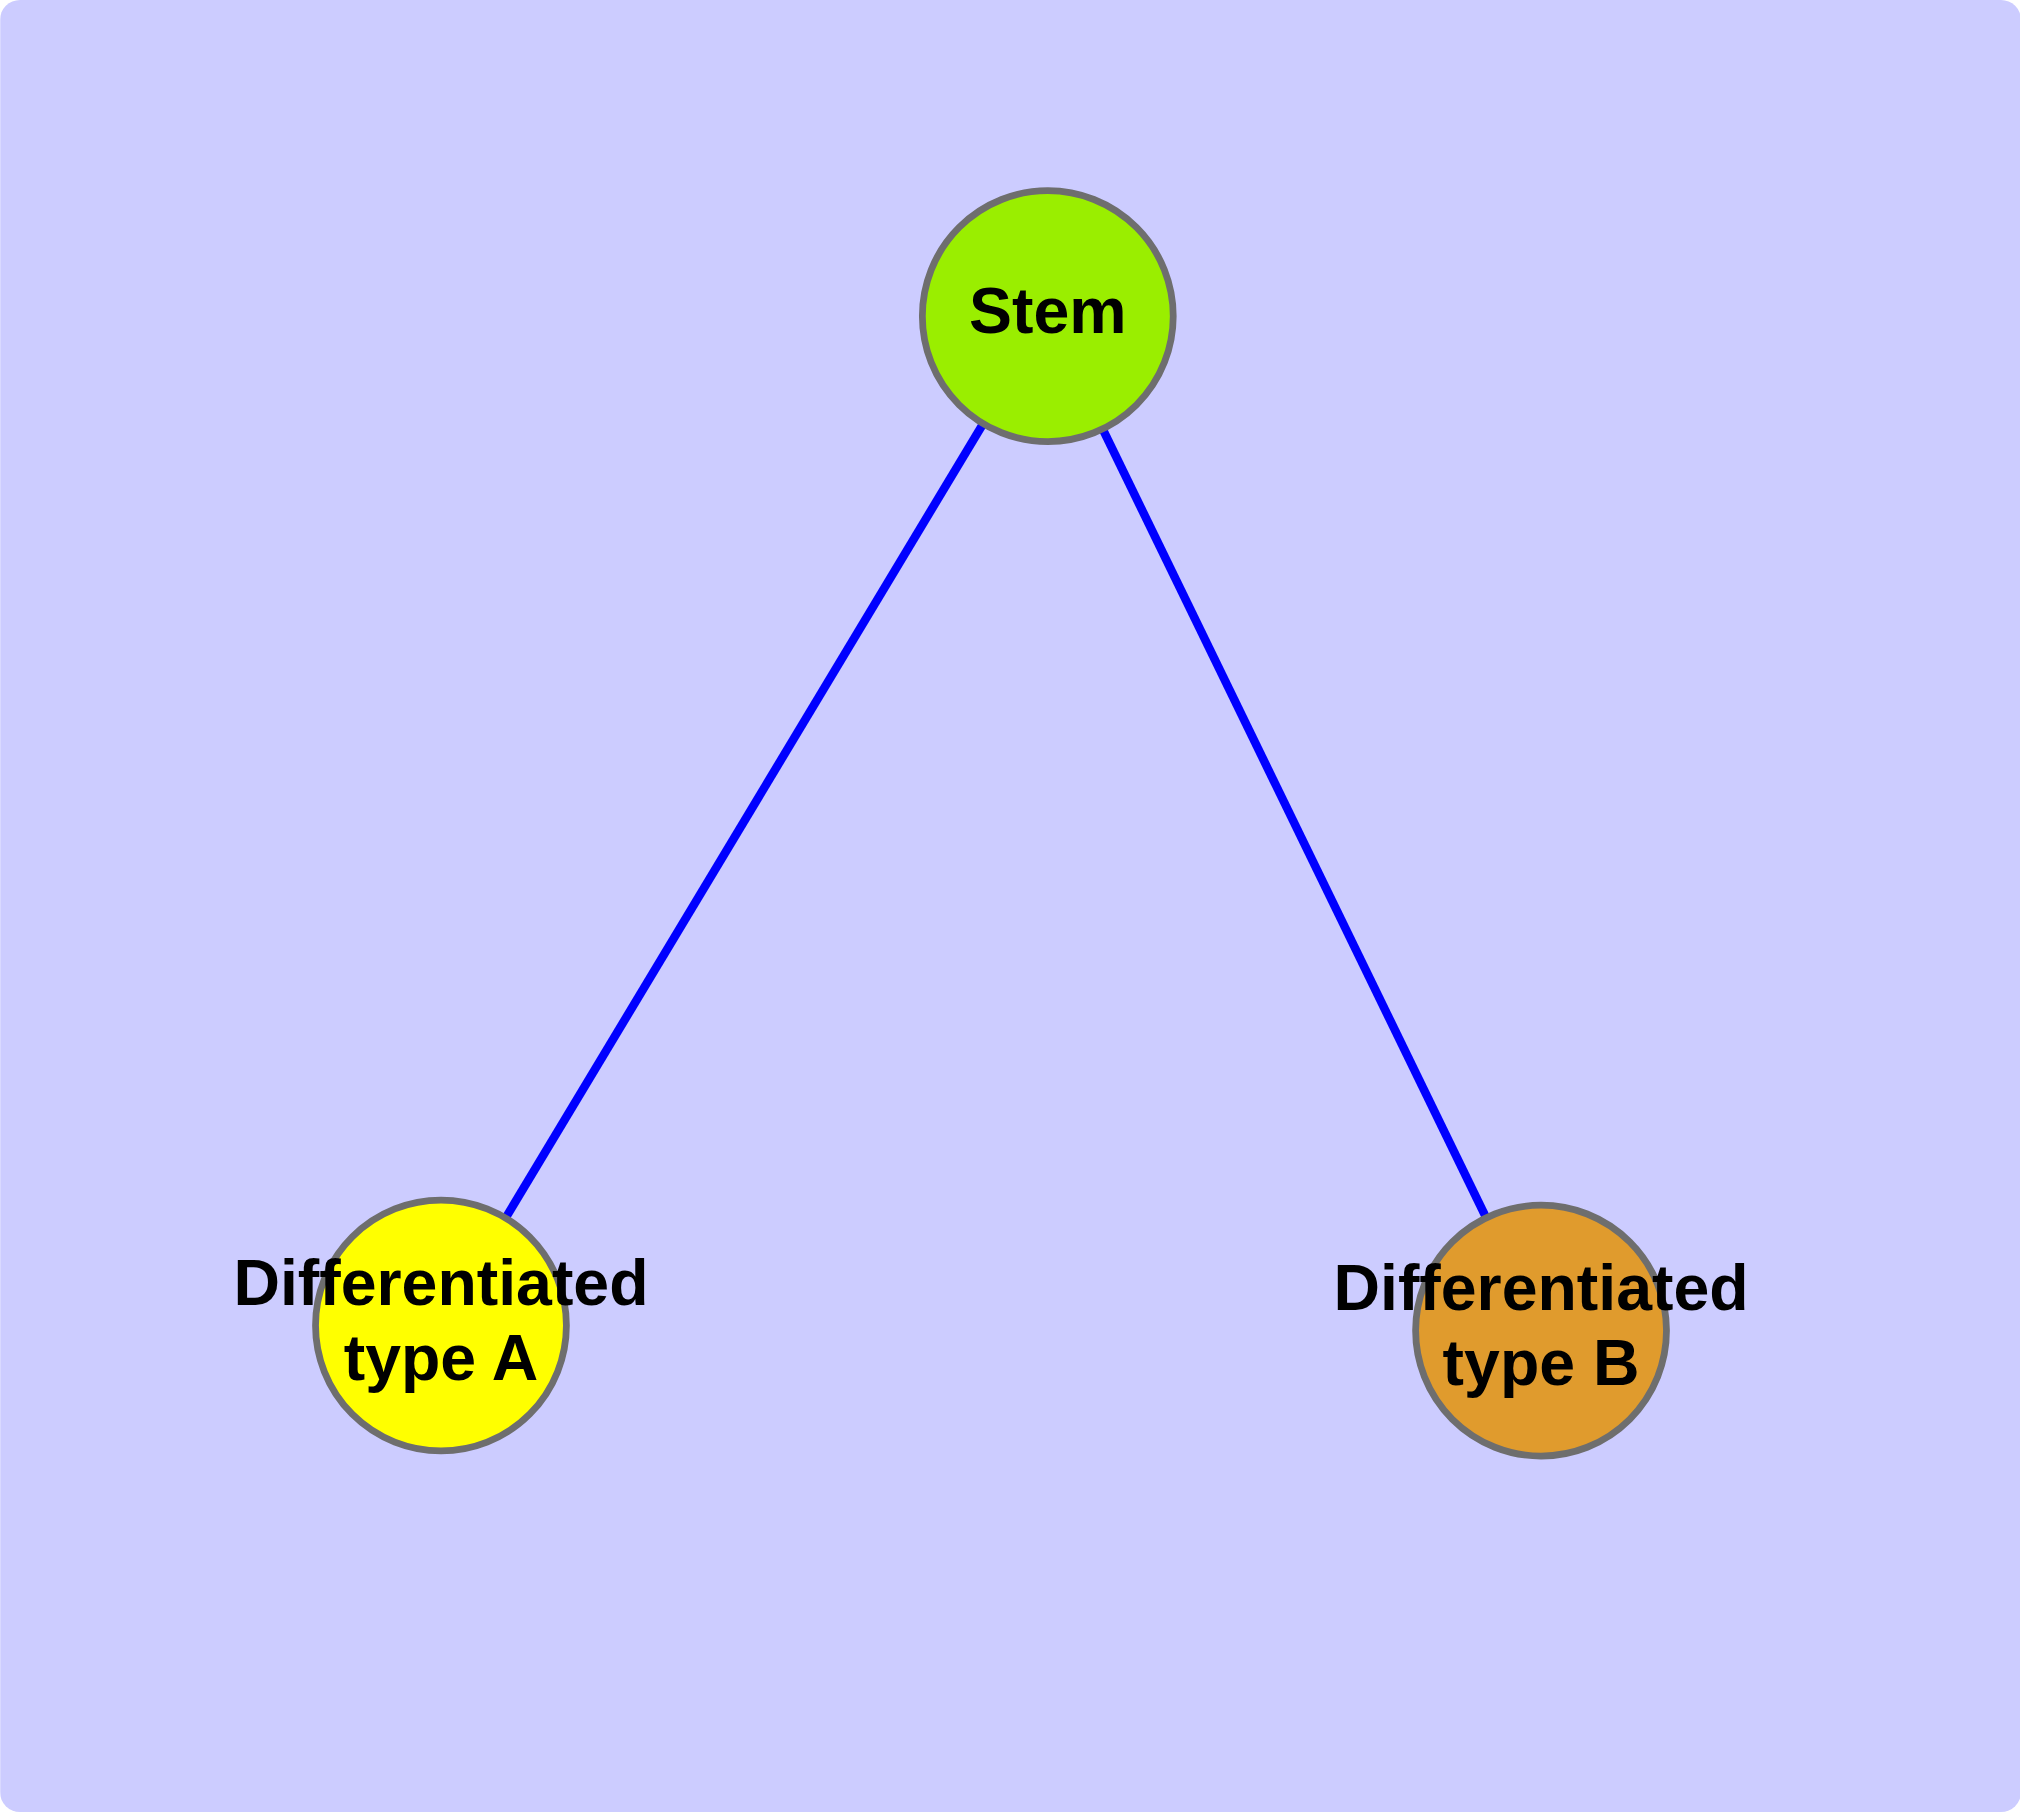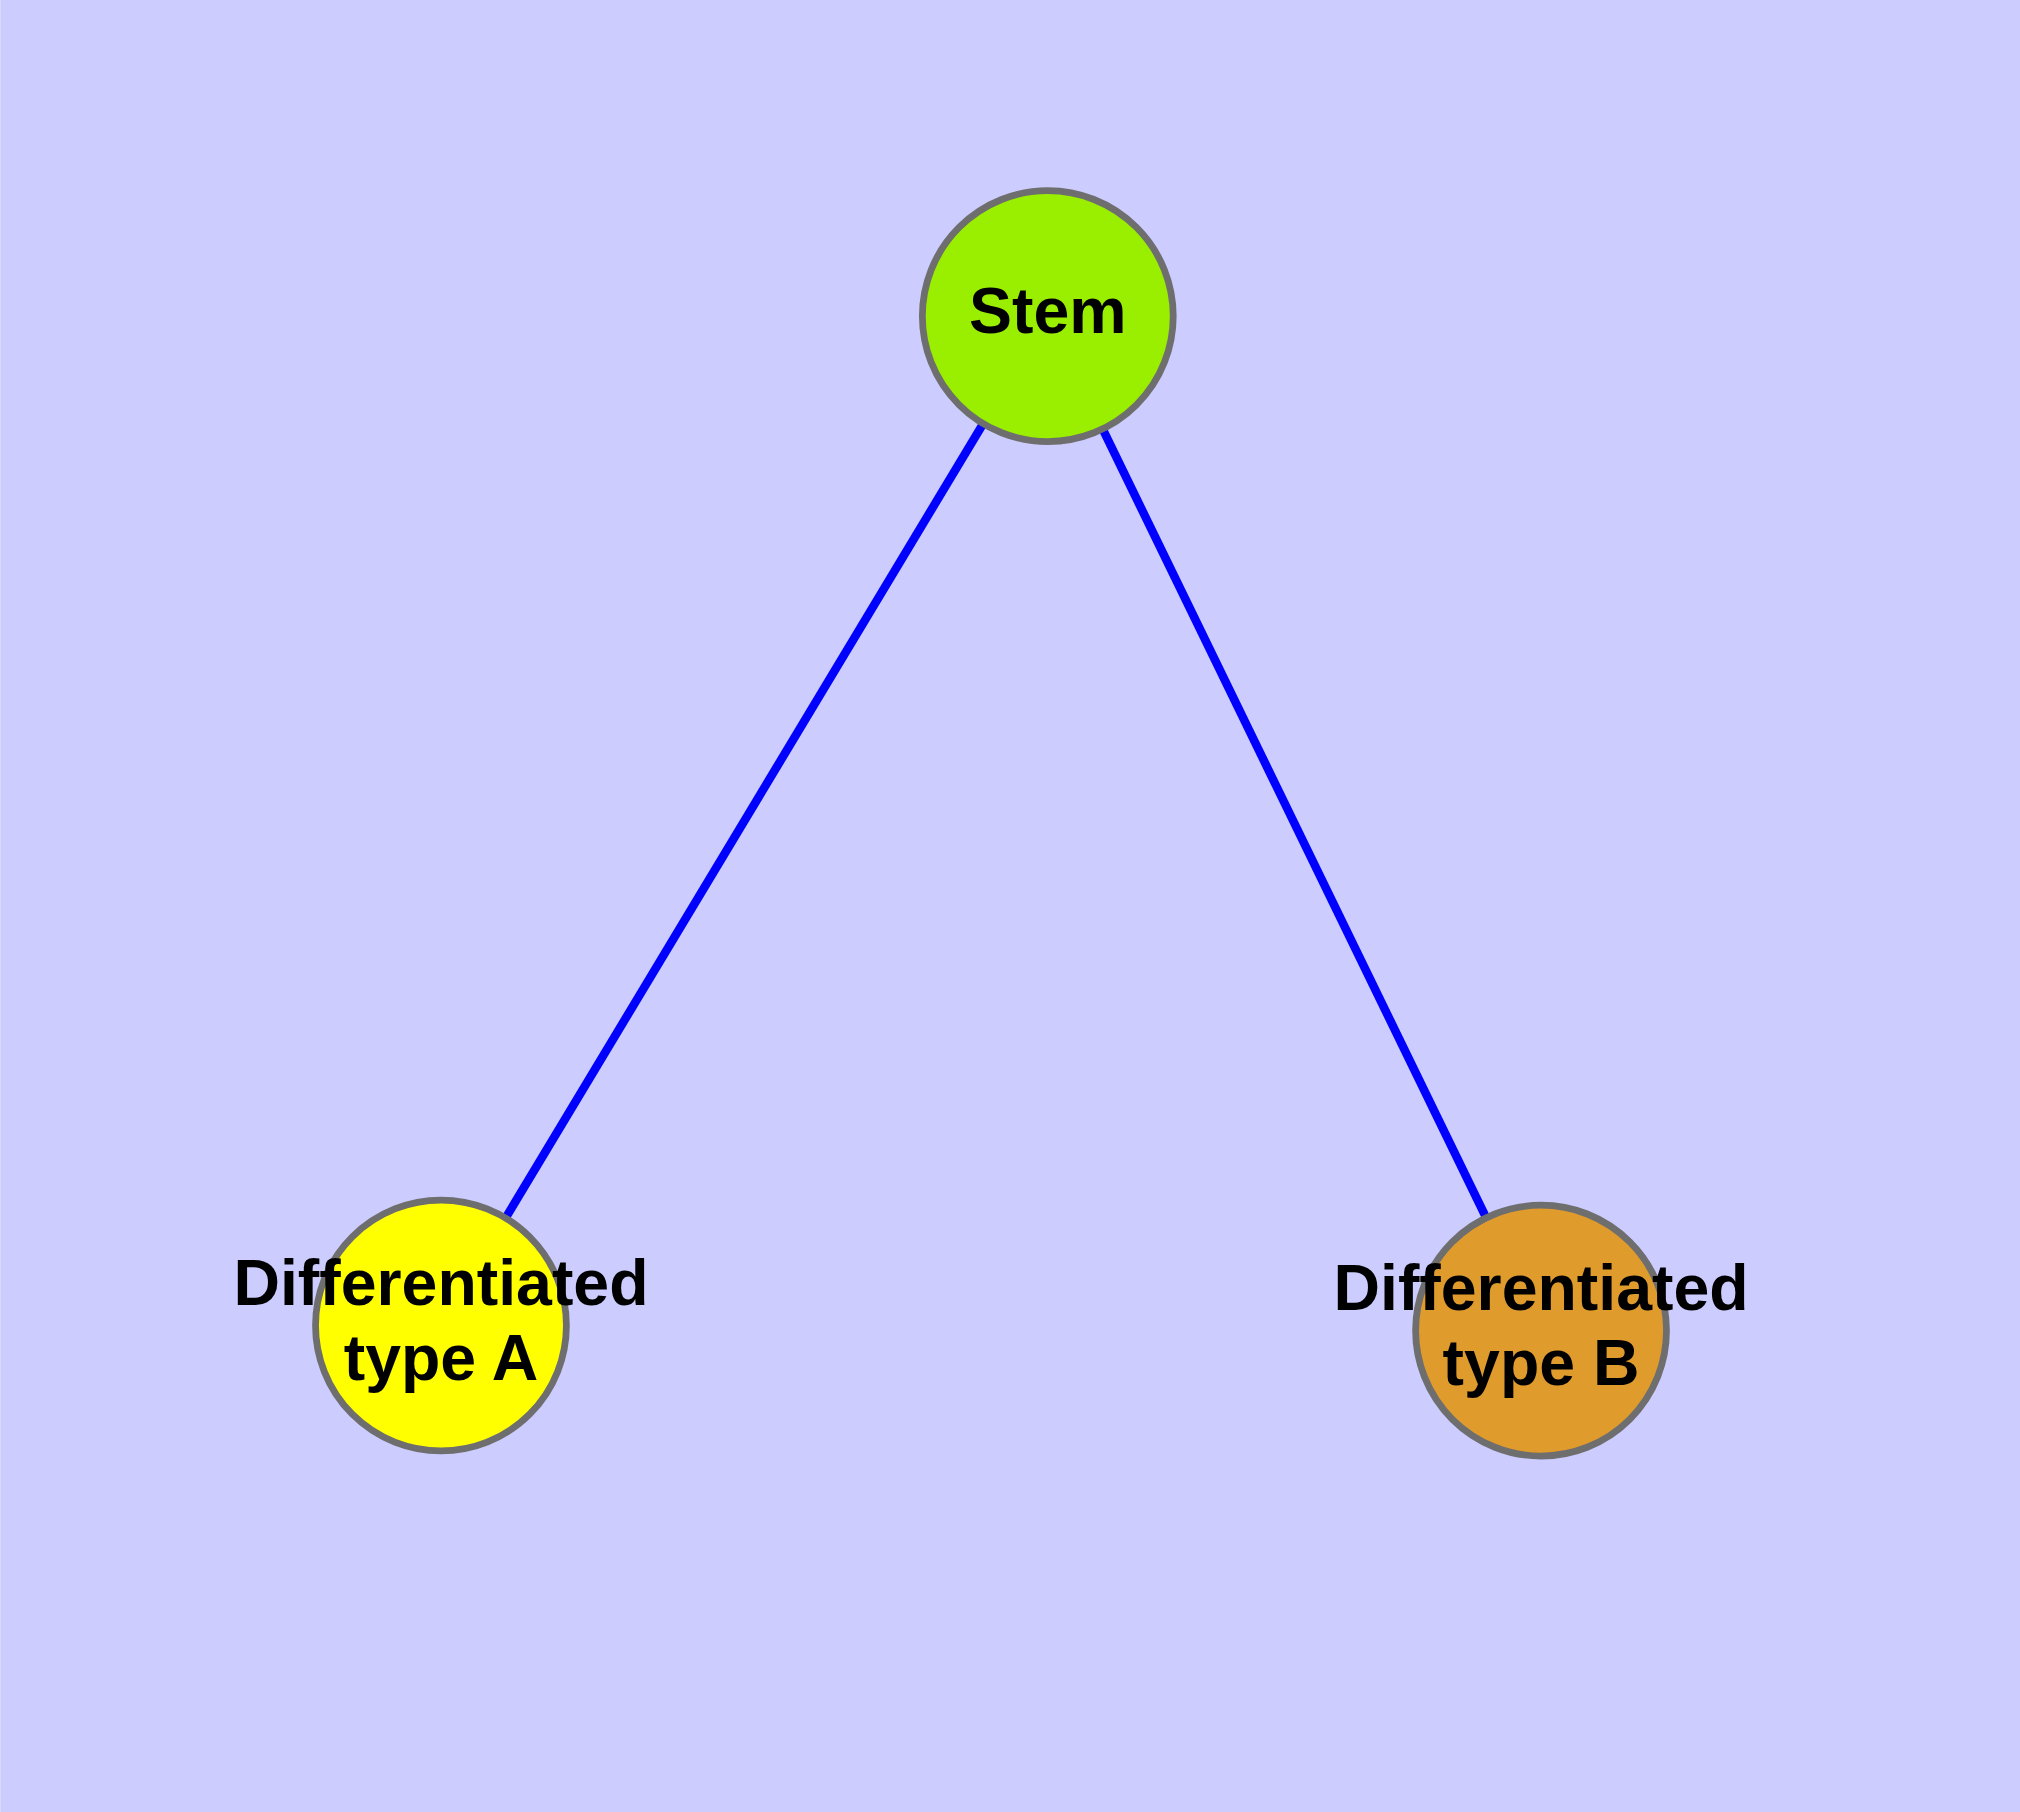--- a/index.html
+++ b/index.html
@@ -6,20 +6,21 @@
     margin: 0;
     padding: 0;
     background: #ffffff;
   }
   #canvas {
     position: relative;
     width: 2021px;
     height: 1812px;
     overflow: hidden;
     font-family: "Liberation Sans", sans-serif;
+    border-radius: 20px;
   }
   #graph-svg {
     position: absolute;
     top: 0;
     left: 0;
     width: 2021px;
     height: 1812px;
     display: block;
   }
   .node-label {

